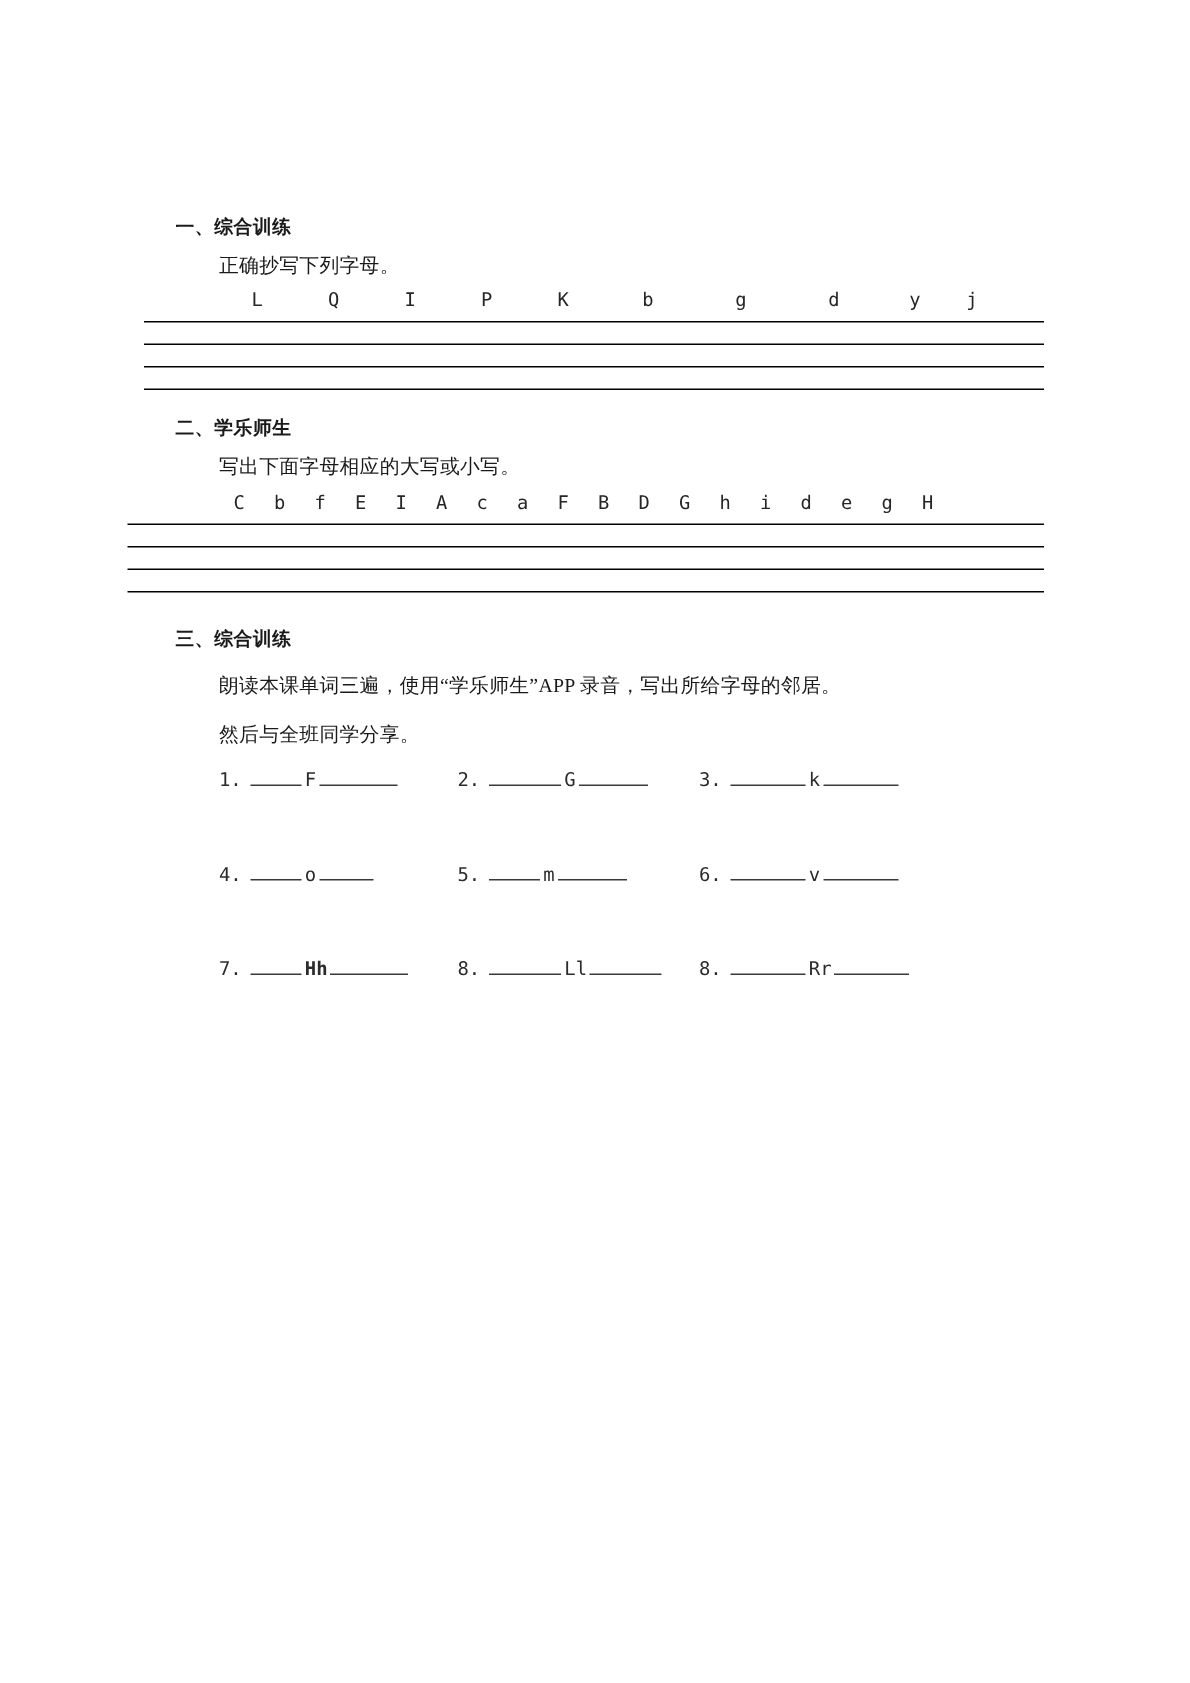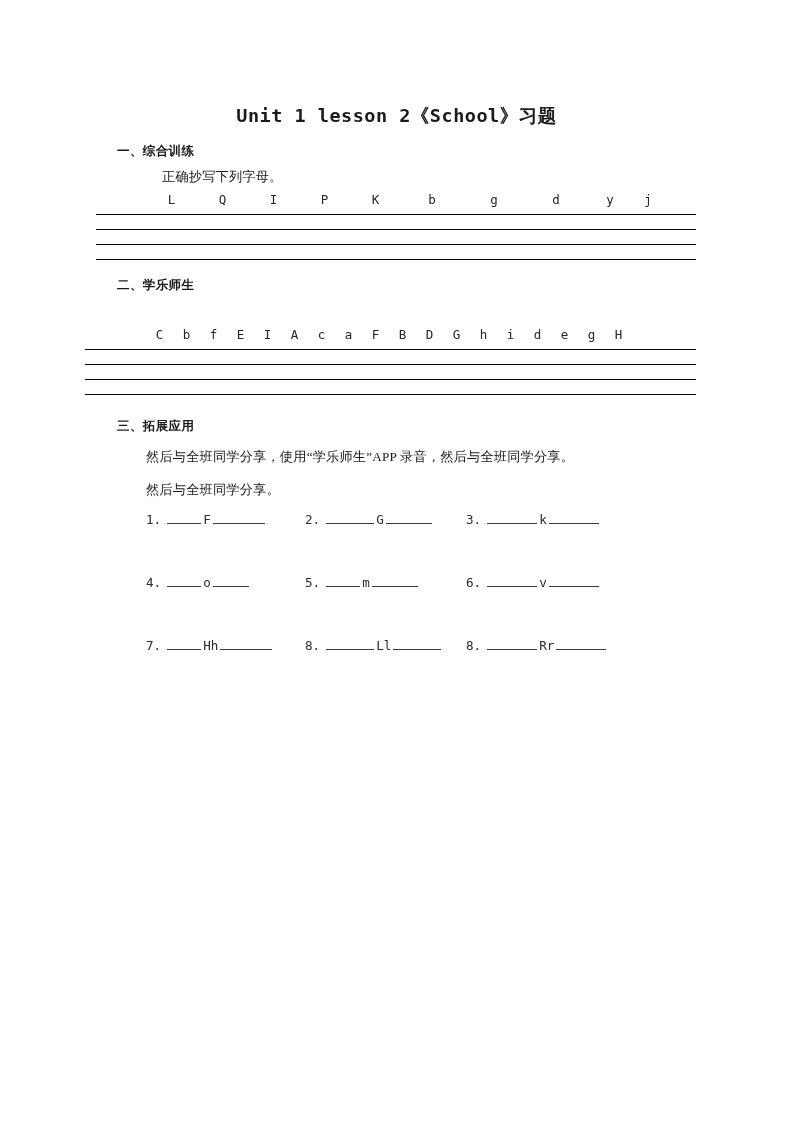--- a/index.html
+++ b/index.html
@@ -102,25 +102,24 @@
   .ex-letter {
     display: inline-block;
     text-align: center;
   }
 </style>
 </head>
 <body>
 
 <div class="page">
 
-  <div class="doc-title">Unit 1 lesson 2《School》习题</div>
 
   <div class="section-heading" style="top:143px; left:117px;">一、综合训练</div>
 
-  <div class="prompt" style="top:168px; left:146px;margin-left:16px;">正确抄写下列字母。</div>
+  <div class="prompt" style="top:168px; left:146px;">正确抄写下列字母。</div>
 
   <div class="letter-row" id="letters-1" style="top:192px; left:146px;">
       <span class="glyph" style="width: 51px;">L</span>
       <span class="glyph" style="width: 51px;">Q</span>
       <span class="glyph" style="width: 51px;">I</span>
       <span class="glyph" style="width: 51px;">P</span>
       <span class="glyph" style="width: 51px;">K</span>
       <span class="glyph" style="width: 62px;">b</span>
       <span class="glyph" style="width: 62px;">g</span>
       <span class="glyph" style="width: 62px;">d</span>
@@ -130,20 +129,21 @@
 
   <div class="rule-group" id="rules-1" style="top:214px; left:96px; width:600px; height:52px;">
       <div class="rule-line" style="top: 0px; width: 600px;"></div>
       <div class="rule-line" style="top: 15px; width: 600px;"></div>
       <div class="rule-line" style="top: 30px; width: 600px;"></div>
       <div class="rule-line" style="top: 45px; width: 600px;"></div>
     </div>
 
   <div class="section-heading" style="top:277px; left:117px;">二、学乐师生</div>
 
+  <div class="prompt" style="top:302px; left:146px;">写出下面字母相应的大写或小写。</div>
 
   <div class="letter-row" id="letters-2" style="top:327px; left:146px;">
       <span class="glyph" style="width: 27px;">C</span>
       <span class="glyph" style="width: 27px;">b</span>
       <span class="glyph" style="width: 27px;">f</span>
       <span class="glyph" style="width: 27px;">E</span>
       <span class="glyph" style="width: 27px;">I</span>
       <span class="glyph" style="width: 27px;">A</span>
       <span class="glyph" style="width: 27px;">c</span>
       <span class="glyph" style="width: 27px;">a</span>
@@ -159,23 +159,23 @@
       <span class="glyph" style="width: 27px;">H</span>
     </div>
 
   <div class="rule-group" id="rules-2" style="top:349px; left:85px; width:611px; height:52px;">
       <div class="rule-line" style="top: 0px; width: 611px;"></div>
       <div class="rule-line" style="top: 15px; width: 611px;"></div>
       <div class="rule-line" style="top: 30px; width: 611px;"></div>
       <div class="rule-line" style="top: 45px; width: 611px;"></div>
     </div>
 
-  <div class="section-heading" style="top:418px; left:117px;">三、拓展应用</div>
-
-  <div class="prompt" style="top:448px; left:146px;">然后与全班同学分享，使用“学乐师生”APP 录音，然后与全班同学分享。</div>
+  <div class="section-heading" style="top:418px; left:117px;">三、综合训练</div>
+
+  <div class="prompt" style="top:448px; left:146px;">朗读本课单词三遍，使用“学乐师生”APP 录音，写出所给字母的邻居。</div>
 
   <div class="prompt" style="top:481px; left:146px;">然后与全班同学分享。</div>
 
   <div id="exercise-grid">
       <div class="ex-item" style="top: 511px; left: 146px;">
         <span class="ex-num">1.</span>
         <span class="ex-blank" style="width: 34px;"></span>
         <span class="ex-letter" style="padding: 0px 2px;">F</span>
         <span class="ex-blank" style="width: 52px;"></span>
       </div>
@@ -205,21 +205,21 @@
       </div>
       <div class="ex-item" style="top: 574px; left: 466px;">
         <span class="ex-num">6.</span>
         <span class="ex-blank" style="width: 50px;"></span>
         <span class="ex-letter" style="padding: 0px 2px;">v</span>
         <span class="ex-blank" style="width: 50px;"></span>
       </div>
       <div class="ex-item" style="top: 637px; left: 146px;">
         <span class="ex-num">7.</span>
         <span class="ex-blank" style="width: 34px;"></span>
-        <span class="ex-letter" style="padding: 0px 2px;">Hh</span>
+        <span class="ex-letter" style="padding: 0px 2px; font-weight: bold;">Hh</span>
         <span class="ex-blank" style="width: 52px;"></span>
       </div>
       <div class="ex-item" style="top: 637px; left: 305px;">
         <span class="ex-num">8.</span>
         <span class="ex-blank" style="width: 48px;"></span>
         <span class="ex-letter" style="padding: 0px 2px;">Ll</span>
         <span class="ex-blank" style="width: 48px;"></span>
       </div>
       <div class="ex-item" style="top: 637px; left: 466px;">
         <span class="ex-num">8.</span>

